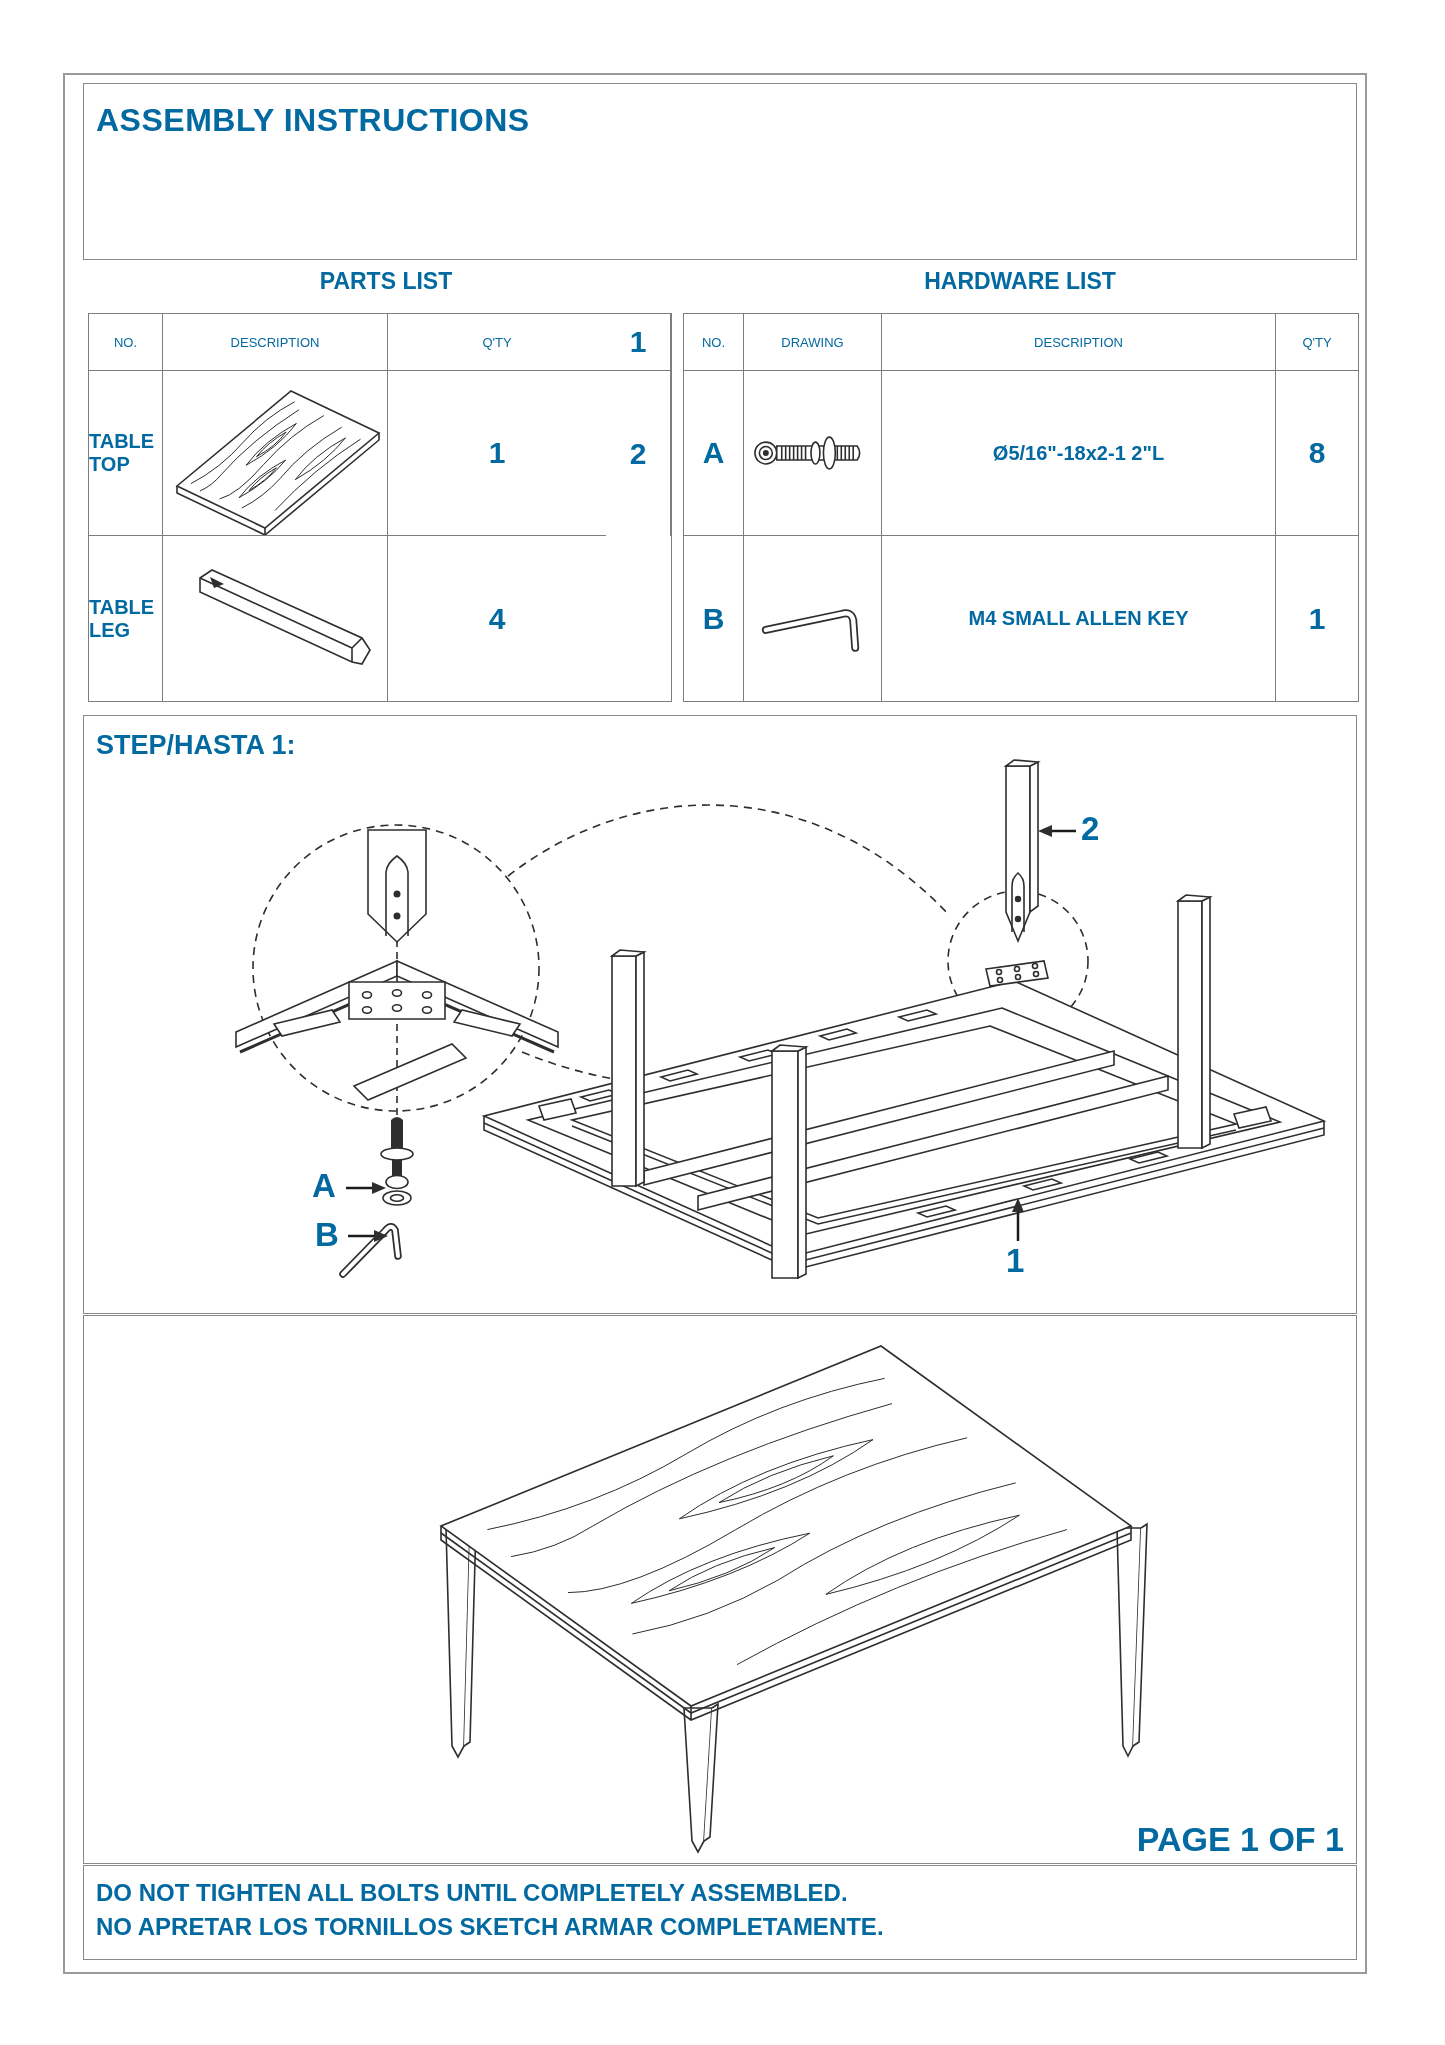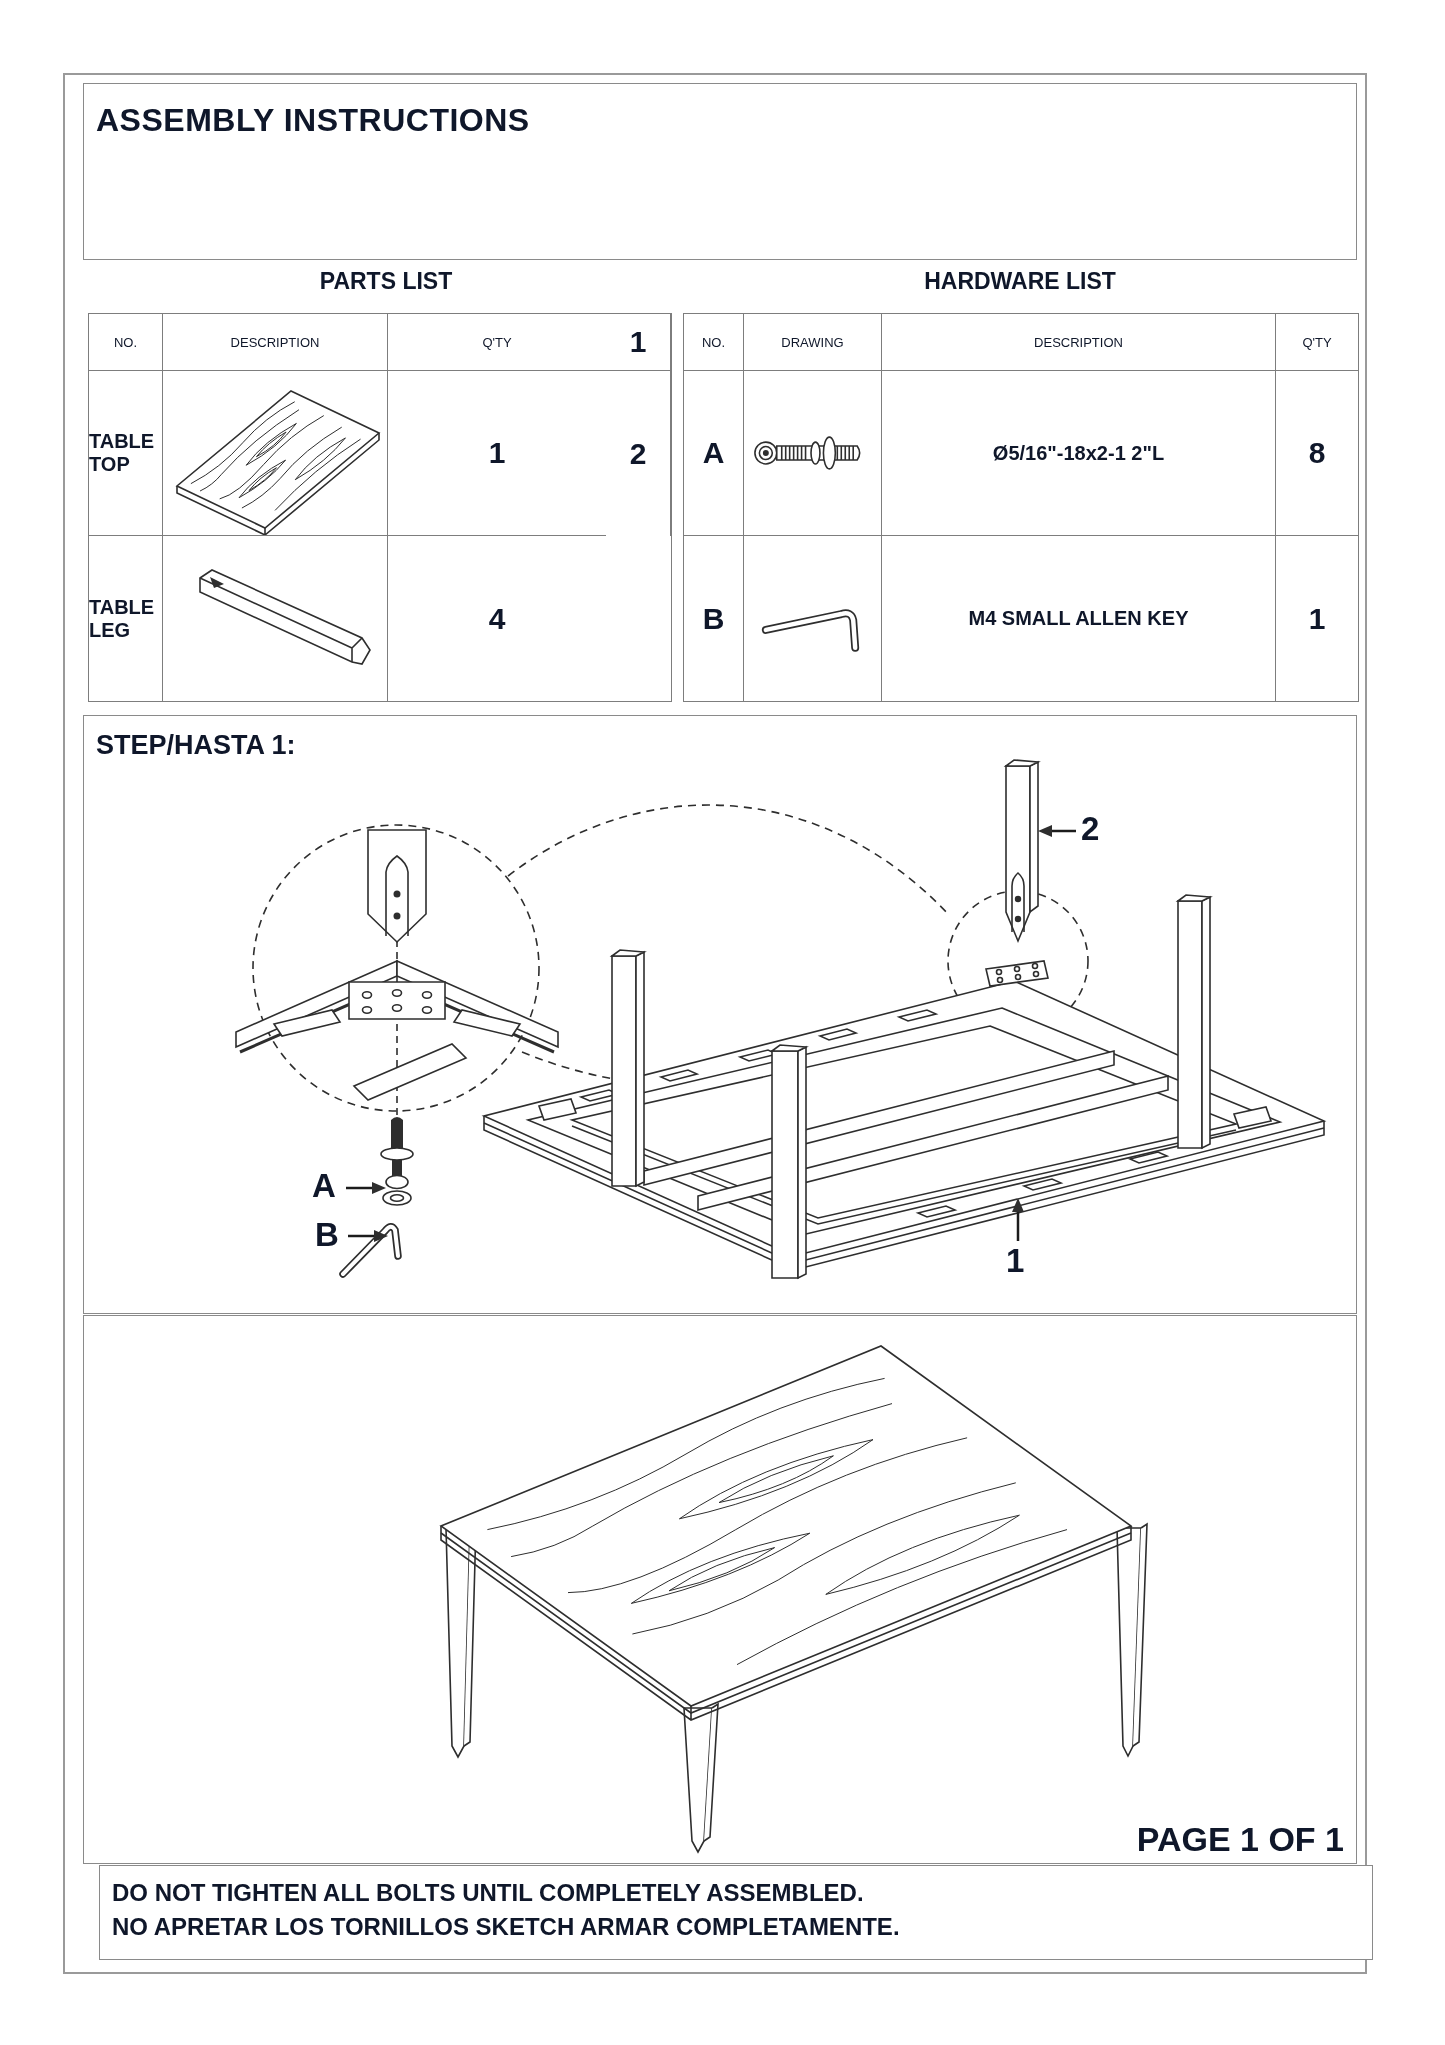--- a/index.html
+++ b/index.html
@@ -1,38 +1,38 @@
 <!DOCTYPE html>
 <html><head>
 <meta charset="utf-8">
 <style>
   html,body{margin:0;padding:0;background:#ffffff;}
   .page{position:relative;width:1445px;height:2045px;background:#fff;
-        font-family:"Liberation Sans", sans-serif;color:#0f172a;overflow:hidden;}
+        font-family:"Liberation Sans", sans-serif;color:#0369a1;overflow:hidden;}
   .outer-border{position:absolute;left:63px;top:73px;width:1300px;height:1897px;
         border:2px solid #9a9a9a;}
   .box{position:absolute;border:1px solid #8a8a8a;background:#fff;}
   .title-box{left:83px;top:83px;width:1272px;height:175px;}
   .title-text{padding:16px 0 0 12px;font-weight:bold;font-size:32px;line-height:41px;letter-spacing:0.5px;}
   .list-title{position:absolute;top:268px;font-weight:bold;font-size:23px;text-align:center;}
   .pl-title{left:95px;width:582px;}
   .hl-title{left:683px;width:674px;}
   .dtable{position:absolute;top:313px;display:grid;border:1px solid #7d7d7d;background:#fff;}
   .parts-table{left:88px;grid-template-columns:74px 225px 218px 65px;grid-template-rows:57px 165px 165px;}
   .hw-table{left:683px;grid-template-columns:60px 138px 394px 82px;grid-template-rows:57px 165px 165px;}
   .cell{border-right:1px solid #7d7d7d;border-bottom:1px solid #7d7d7d;
         display:flex;align-items:center;justify-content:center;overflow:hidden;}
   .cell.last-col{border-right:none;}
   .cell.last-row{border-bottom:none;}
   .th{font-weight:normal;font-size:13px;}
   .num{font-weight:bold;font-size:30px;}
   .desc{font-weight:bold;font-size:20px;}
   .step-box{left:83px;top:715px;width:1272px;height:597px;}
   .bottom-box{left:83px;top:1315px;width:1272px;height:547px;}
-  .footer-box{left:83px;top:1865px;width:1272px;height:93px;margin-left:16px;}
+  .footer-box{left:83px;top:1865px;width:1272px;height:93px;}
   .footer-text{padding:10px 0 0 12px;font-weight:bold;font-size:24px;line-height:34px;}
   .step-label{position:absolute;left:12px;top:14px;font-weight:bold;font-size:27px;}
   .callout{position:absolute;font-weight:bold;font-size:33px;line-height:33px;}
   .page-label{position:absolute;right:12px;bottom:4px;font-weight:bold;font-size:34px;}
   svg{display:block;}
   .lineart{stroke:#2e2e2e;fill:none;stroke-width:1.6;}
   .fillwhite{fill:#fff;}
   .dark{fill:#2e2e2e;stroke:none;}
 </style>
 </head>

